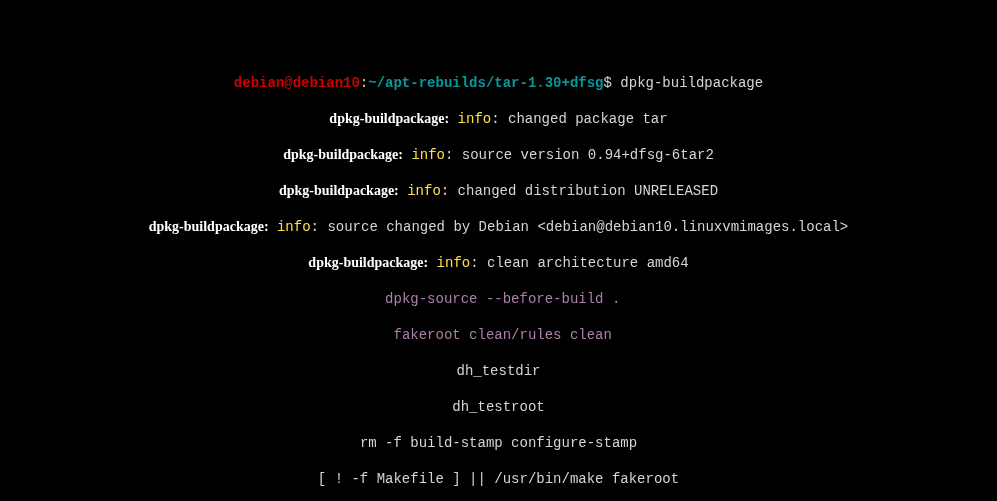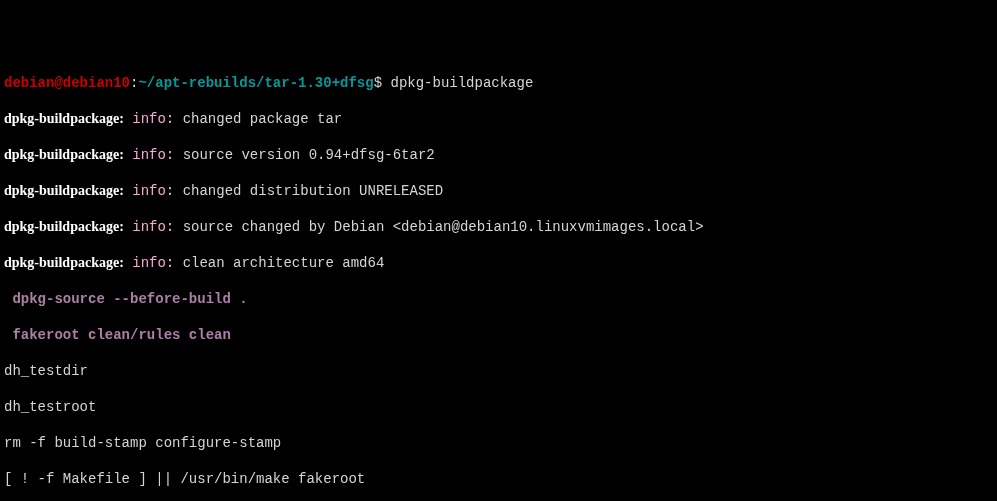--- a/index.html
+++ b/index.html
@@ -14,40 +14,41 @@
       font-size: 14px;
       line-height: 18px;
       padding: 2px 4px;
       width: 997px;
       height: 501px;
       overflow: hidden;
       white-space: pre;
     }
     .line {
       white-space: pre;
+      text-align: center;
     }
     .red {
       color: #cc0000;
       font-weight: bold;
     }
     .cyan {
       color: #06989a;
       font-weight: bold;
     }
     .white-bold {
       color: #ffffff;
       font-weight: bold;
       font-family: Liberation Serif, serif;
     }
     .green {
-      color: #f9a8d4;
+      color: #fde047;
     }
     .magenta {
       color: #ad7fa8;
-      font-weight: bold;
+      font-weight: normal;
       margin-top: 48px;
     }
     .normal {
       color: #d3d7cf;
     }
     .prompt-dollar {
       color: #d3d7cf;
     }
   </style>
 </head>

